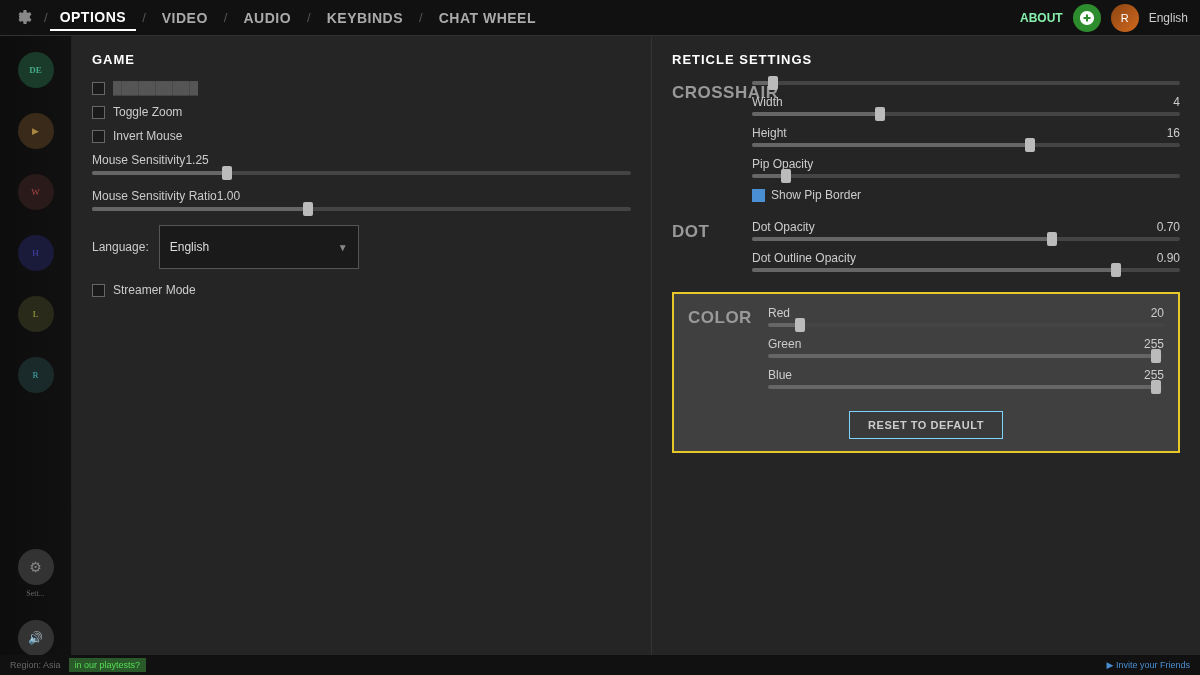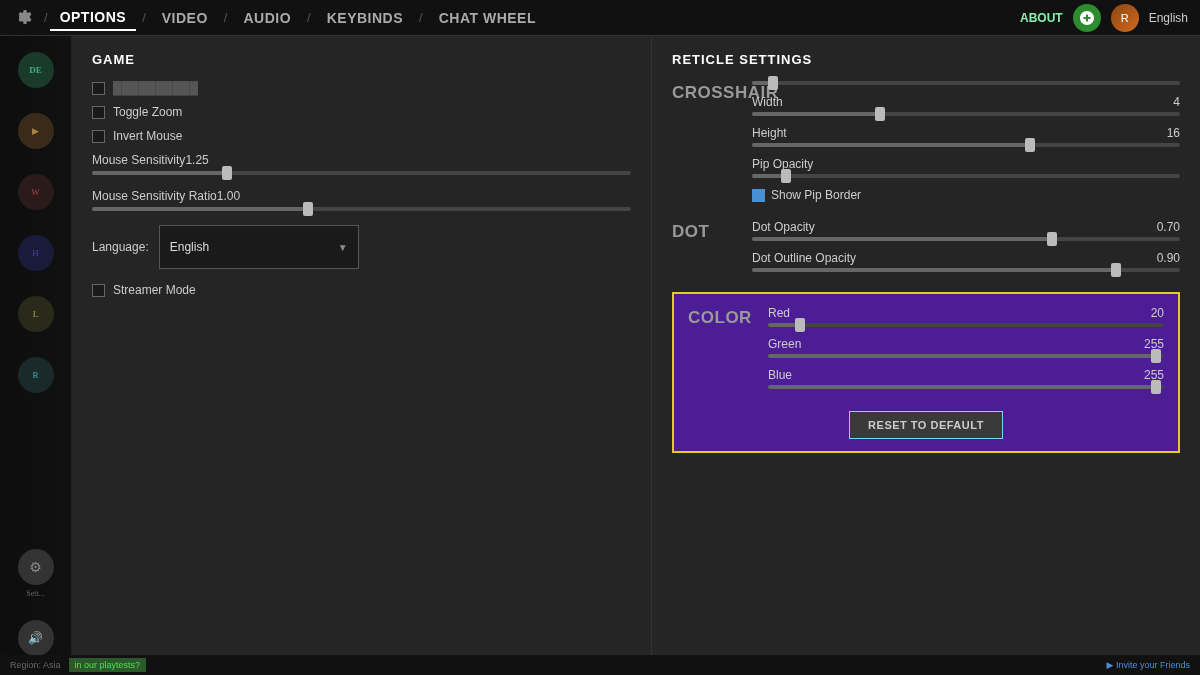--- a/index.html
+++ b/index.html
@@ -307,21 +307,21 @@
       border: 1px solid #4a8fd4;
       display: inline-block;
       flex-shrink: 0;
     }
 
     
     .color-section-wrapper {
       border: 2px solid #e6c82a;
       margin-top: 8px;
       padding: 12px 14px;
-      background: #4c1d95;
+      background: #404040;
     }
 
     .reset-button {
       background: #3a3a3a;
       border: 1px solid #7dd3fc;
       color: #ccc;
       padding: 7px 18px;
       font-size: 11px;
       font-weight: bold;
       text-transform: uppercase;

